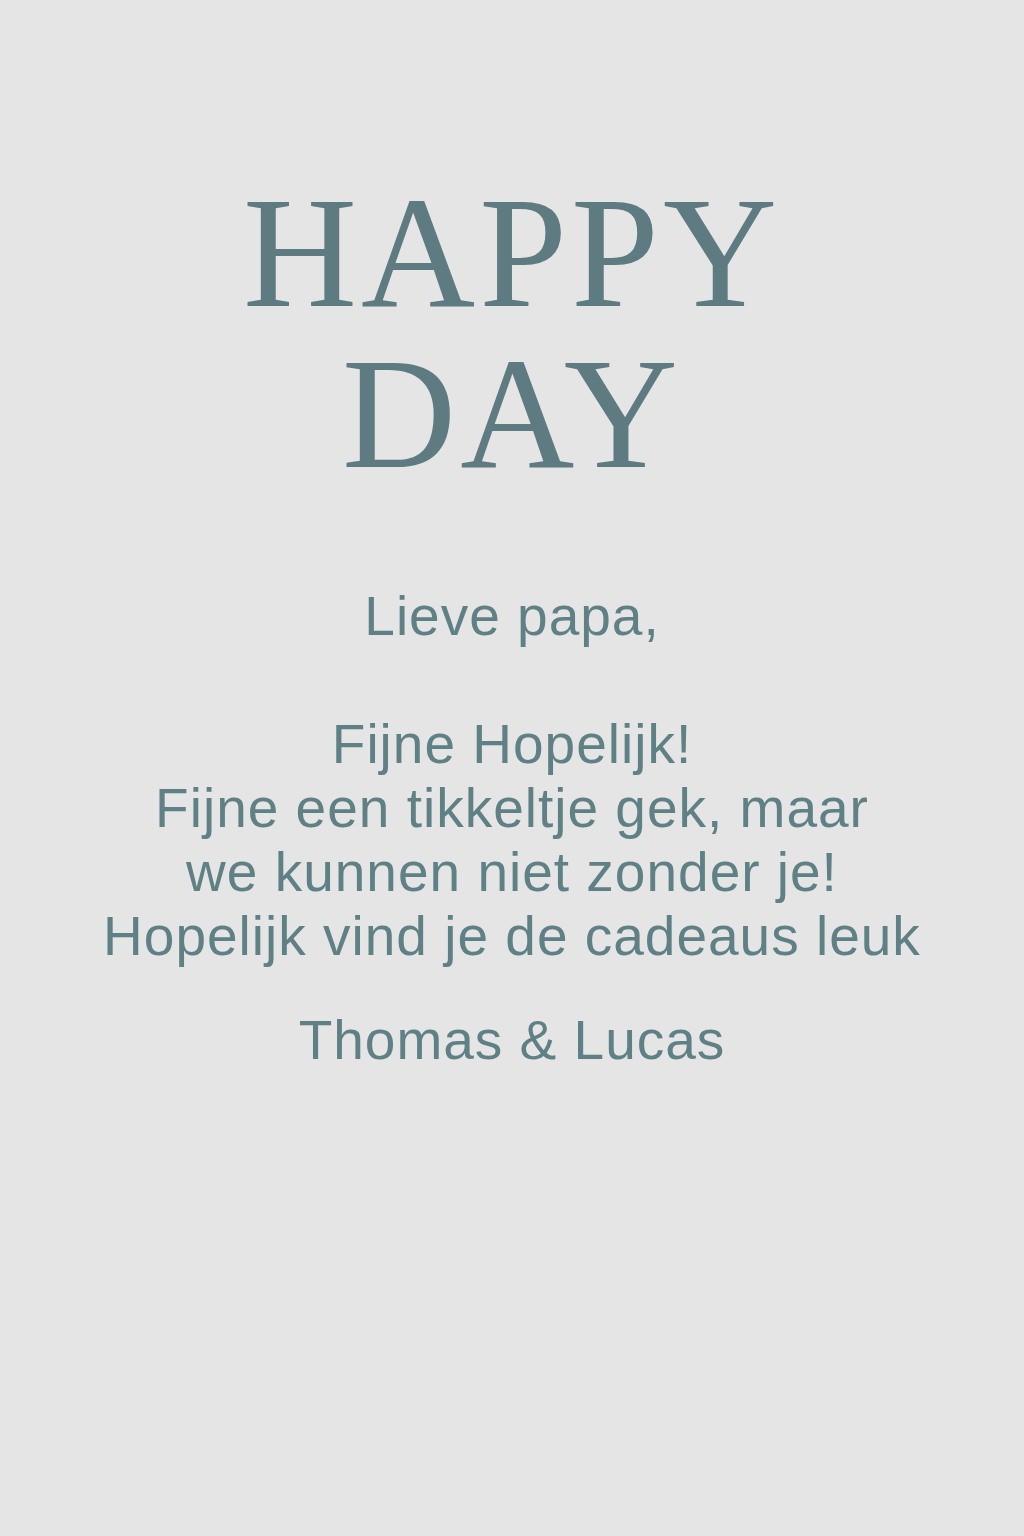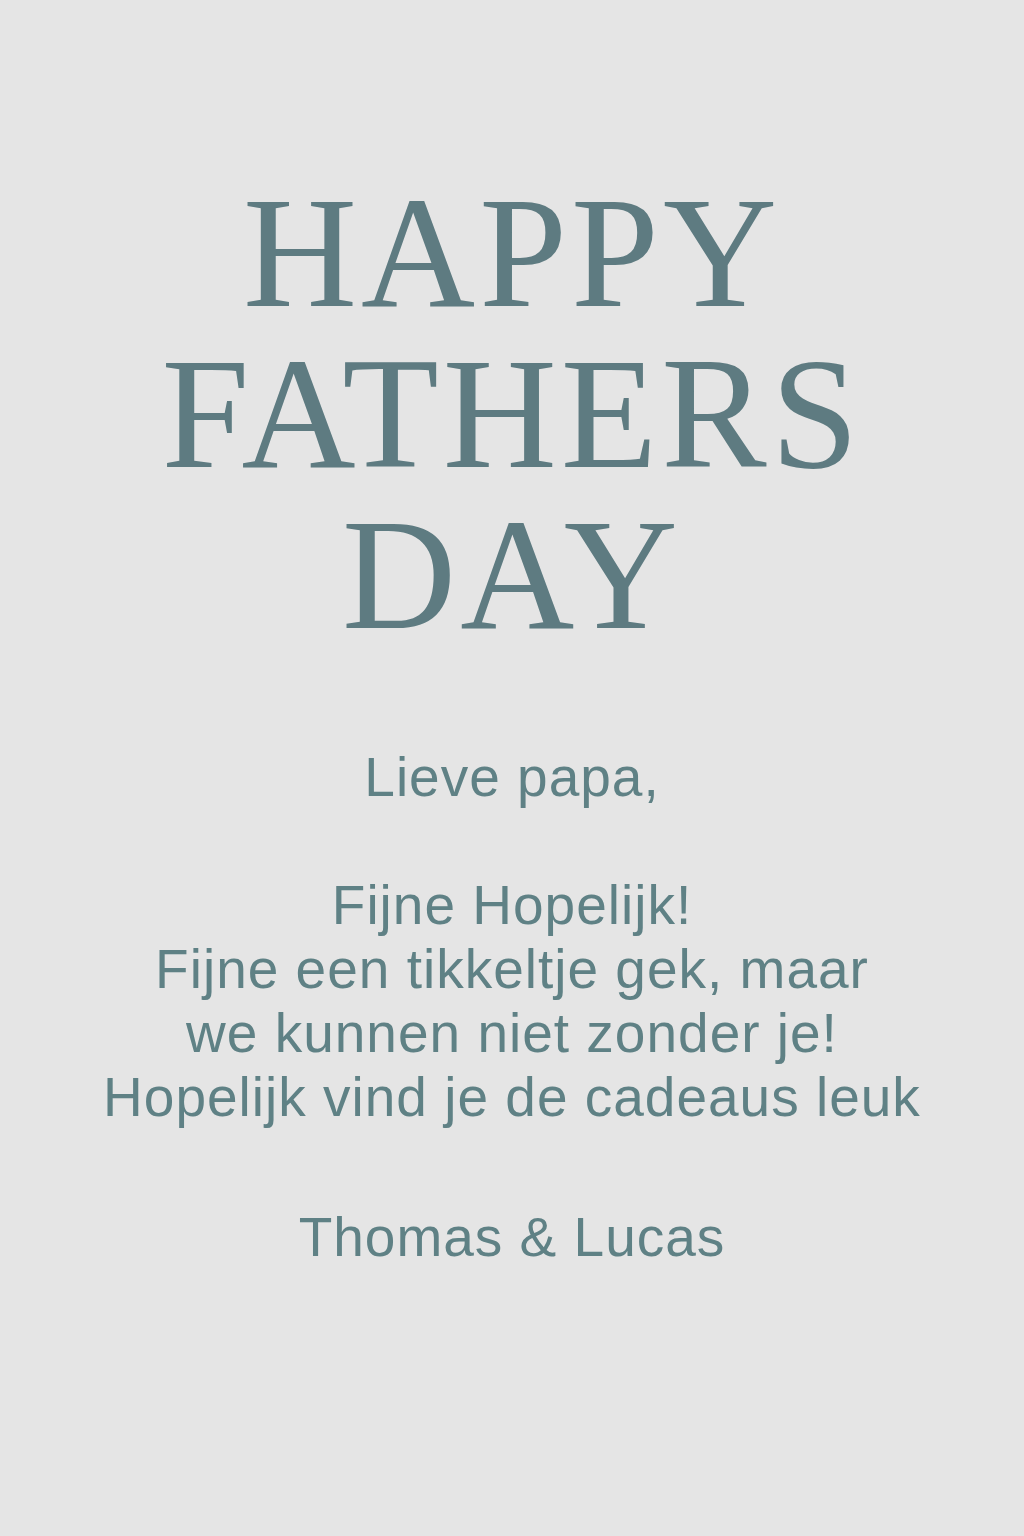--- a/index.html
+++ b/index.html
@@ -36,30 +36,29 @@
   .msg-line {
     font-family: "Liberation Sans", "DejaVu Sans", sans-serif;
     font-size: 55px;
     line-height: 64px;
     font-weight: 300;
     letter-spacing: 1px;
     white-space: nowrap;
     text-align: center;
   }
   .greeting { margin-bottom: 64px; }
-  .signature { margin-top: 76px; }
+  .signature { margin-top: 40px; }
 </style>
 </head>
 <body>
 
 <div class="card">
 
   <div class="title-block">
     <div class="title-line">HAPPY</div>
-    <div class="title-line">FATHERS</div>
     <div class="title-line">DAY</div>
   </div>
 
   <div class="message-block">
     <div class="msg-line greeting">Lieve papa,</div>
 
     <div class="msg-line">Fijne Hopelijk!</div>
     <div class="msg-line">Fijne een tikkeltje gek, maar</div>
     <div class="msg-line">we kunnen niet zonder je!</div>
     <div class="msg-line">Hopelijk vind je de cadeaus leuk</div>

